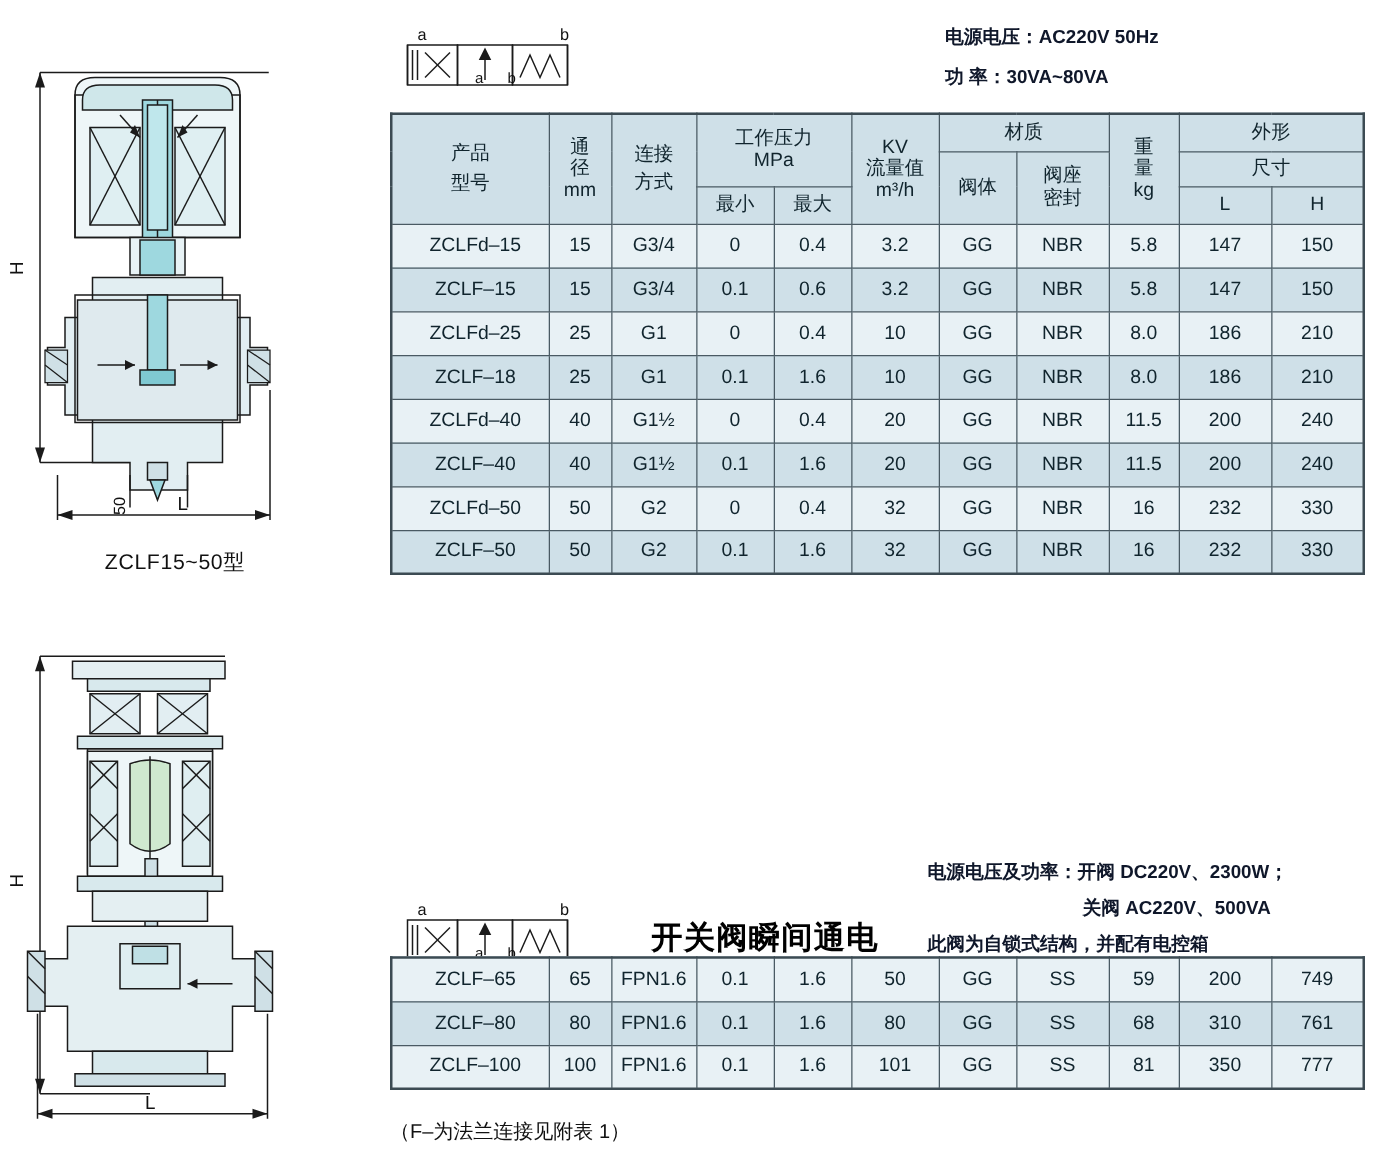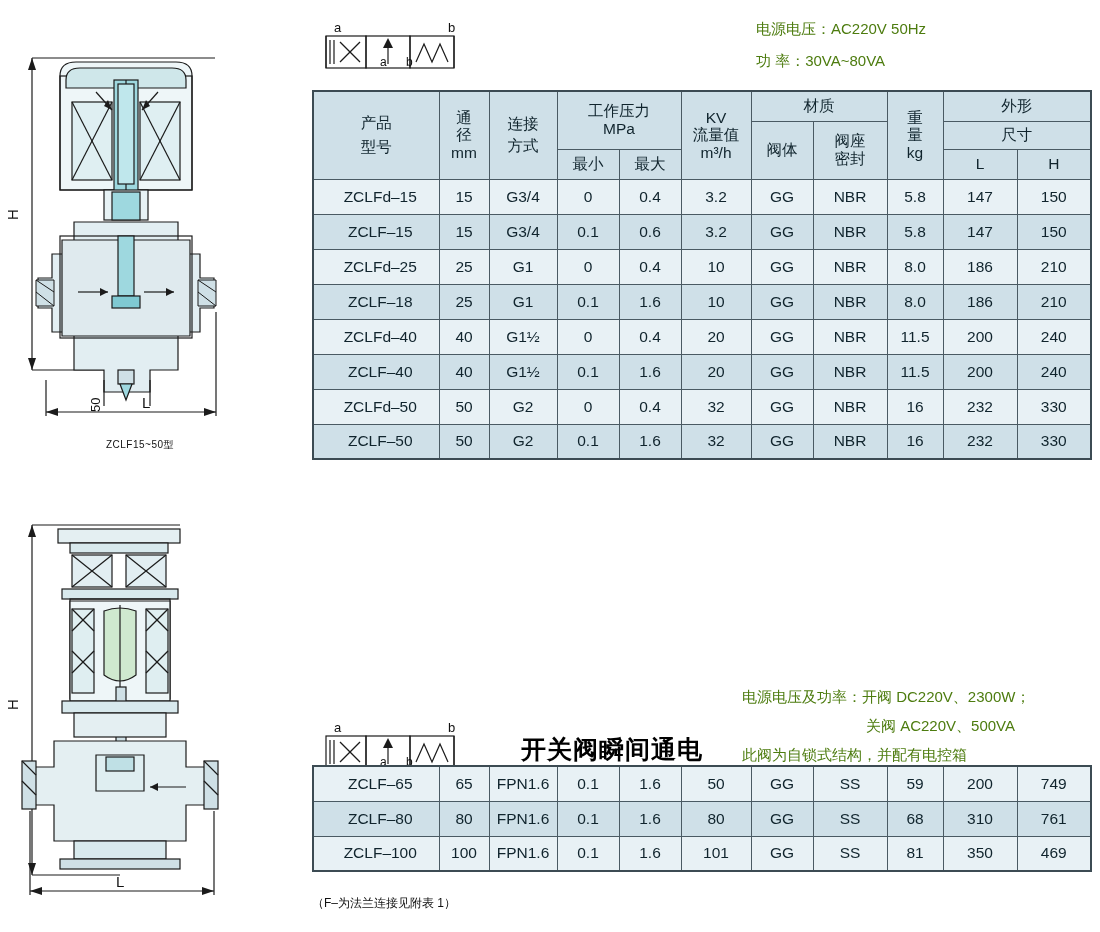--- a/index.html
+++ b/index.html
@@ -9,34 +9,34 @@
     background:#ffffff;
     font-family:"Liberation Sans", sans-serif;
     color:#1b1b1b;
     overflow:hidden;
   }
   .page { position:absolute; inset:0; }
 
   
   .drawing { position:absolute; }
   .caption {
-    position:absolute; text-align:center; font-size:10px; color:#111;
+    position:absolute; text-align:center; font-size:17px; color:#111;
     letter-spacing:.5px; white-space:nowrap;
   }
 
   
   .symbol { position:absolute; }
 
   
   .section-title {
     position:absolute; font-size:25px; font-weight:bold; color:#000;
     letter-spacing:1px; white-space:nowrap;
   }
   .note-line {
-    position:absolute; font-size:15px; color:#4d7c0f; white-space:nowrap;
+    position:absolute; font-size:15px; color:#0f172a; white-space:nowrap;font-weight:bold;
   }
 
   
   table.spec {
     position:absolute; border-collapse:collapse; table-layout:fixed;
     background:#cfe0e8;
     font-size:15.5px;
   }
   table.spec td, table.spec th {
     border:1px solid #4a5a63;
@@ -47,21 +47,21 @@
     color:#10242d;
     white-space:nowrap;
   }
   table.spec thead td { background:#cfe0e8; line-height:1.15; font-size:15.5px; }
   table.spec tbody tr:nth-child(odd) td { background:#e8f1f5; }
   table.spec tbody tr:nth-child(even) td { background:#cfe0e8; }
   table.spec tbody td { height:35px; }
   table.spec td.model { text-align:center; padding-left:10px;margin-top:43px; }
   .outer-frame { border:2px solid #3c4b53 !important; }
 
-  .footnote { position:absolute; font-size:12px; color:#111; white-space:nowrap; }
+  .footnote { position:absolute; font-size:16px; color:#111; white-space:nowrap; }
 </style>
 </head>
 <body>
 
 <div class="page">
 
   <div class="drawing" style="left:0px; top:40px; width:300px; height:380px;">
     <svg width="300" height="380" viewBox="0 0 300 380">
       <g fill="none" stroke="#1b1b1b" stroke-width="1.2">
 
@@ -492,20 +492,20 @@
         <td class="model">ZCLF–100</td>
         <td>100</td>
         <td>FPN1.6</td>
         <td>0.1</td>
         <td>1.6</td>
         <td>101</td>
         <td>GG</td>
         <td>SS</td>
         <td>81</td>
         <td>350</td>
-        <td>469</td>
+        <td>777</td>
       </tr>
     </tbody>
   </table>
 
   <div class="footnote" style="left:312px; top:895px;">（F–为法兰连接见附表 1）</div>
 
 </div>
 
 </body></html>

